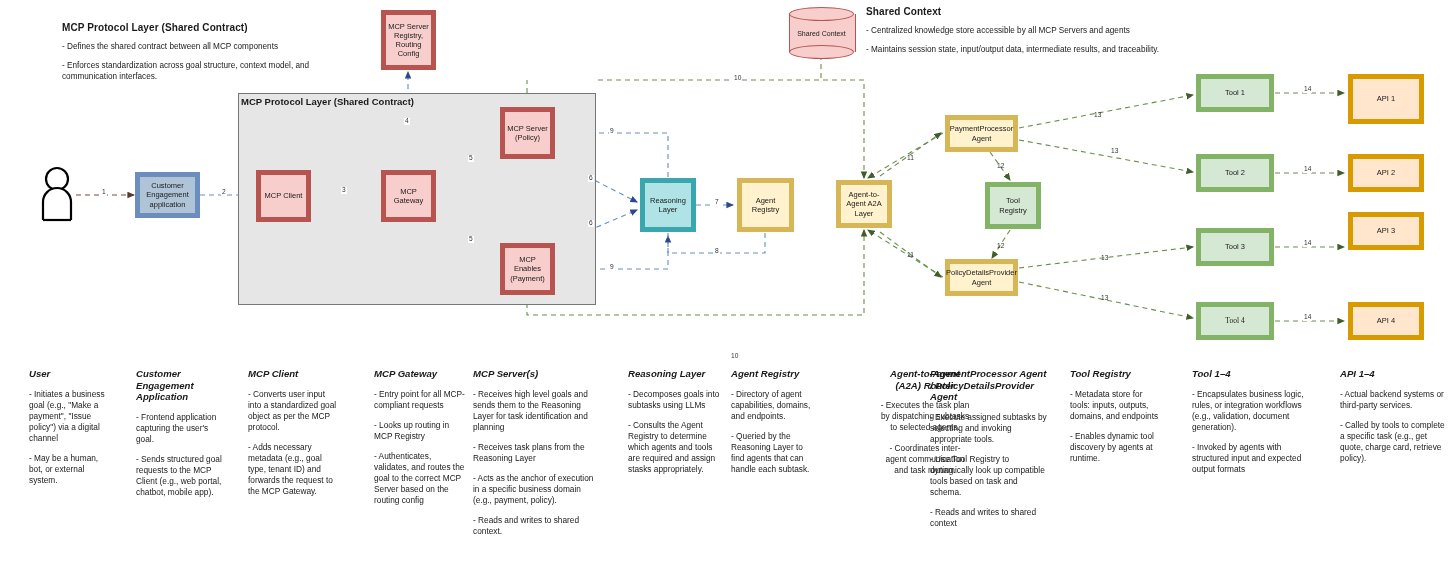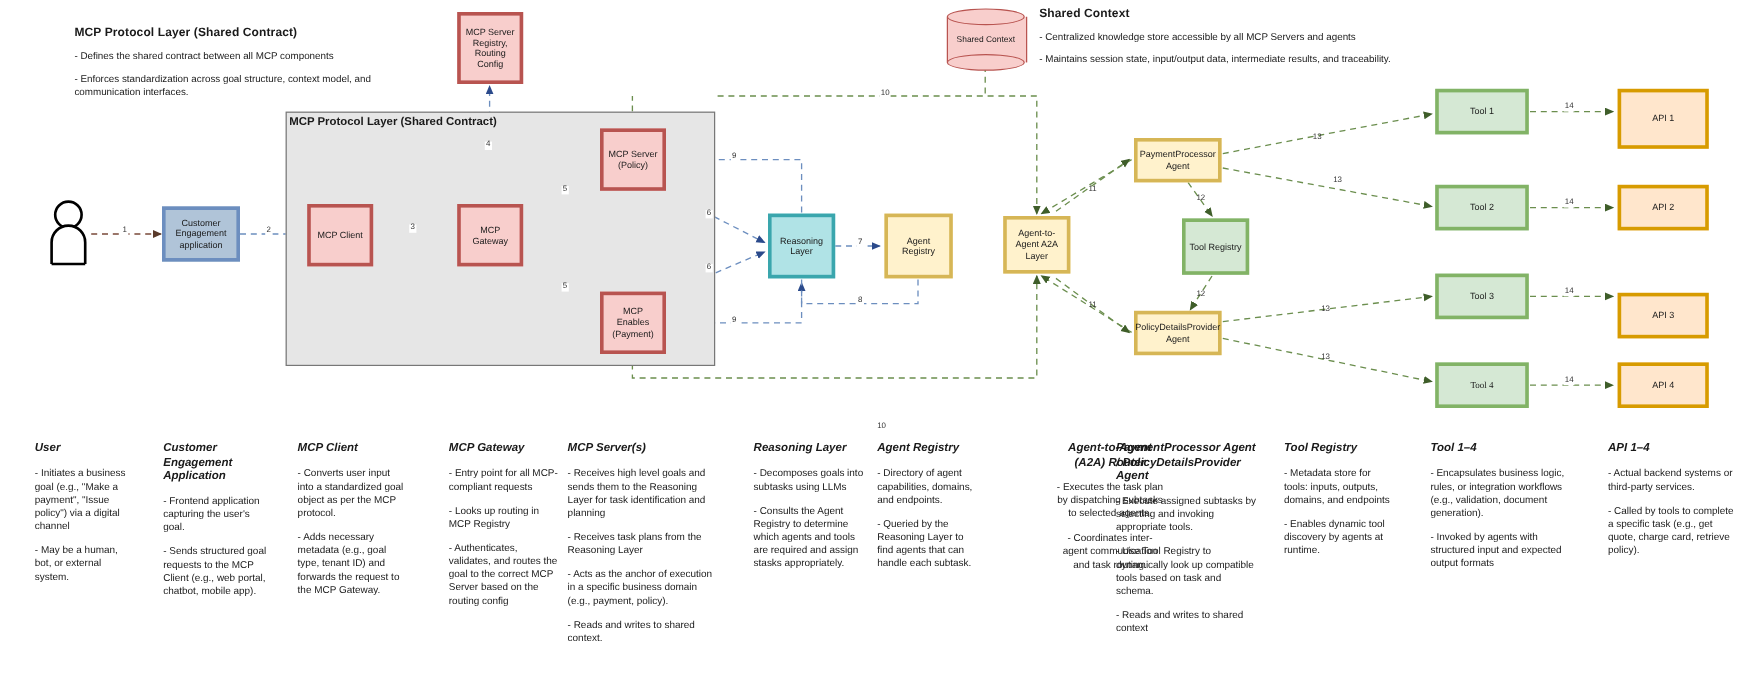--- a/index.html
+++ b/index.html
@@ -2,21 +2,21 @@
 <html><head>
 <meta charset="utf-8">
 <style>
   html,body{margin:0;padding:0;background:#ffffff;}
   body{width:1456px;height:572px;position:relative;overflow:hidden;
        font-family:"Liberation Sans",sans-serif;color:#1a1a1a;}
   #canvas{position:absolute;inset:0;width:1456px;height:572px;}
   svg.wires{position:absolute;left:0;top:0;width:1456px;height:572px;pointer-events:none;}
 
   .node{position:absolute;box-sizing:border-box;display:flex;align-items:center;
-        justify-content:center;text-align:center;border:3px solid #b91c1c;
+        justify-content:center;text-align:center;border:5px solid #b91c1c;
         font-size:7.5px;line-height:1.22;padding:2px;z-index:3;}
   .pink{background:#f8cecc;border-color:#b85450;}
   .blue{background:#b0c4d8;border-color:#6c8ebf;}
   .teal{background:#b0e3e6;border-color:#3aa6ad;}
   .cream{background:#fff2cc;border-color:#d6b656;}
   .green{background:#d5e8d4;border-color:#82b366;}
   .orange{background:#ffe6cc;border-color:#d79b00;}
 
   .group-box{position:absolute;background:#e6e6e6;border:1px solid #777;z-index:1;}
   .group-title{position:absolute;font-size:9.5px;font-weight:bold;z-index:4;
@@ -206,21 +206,21 @@
 
   <div class="node cream" style="left:945px;top:259px;width:73px;height:37px;">PolicyDetailsProvider Agent</div>
 
   <div class="node green" style="left:1196px;top:74px;width:78px;height:38px;">Tool 1</div>
   <div class="node green" style="left:1196px;top:154px;width:78px;height:38px;">Tool 2</div>
   <div class="node green" style="left:1196px;top:228px;width:78px;height:38px;">Tool 3</div>
   <div class="node green" style="left:1196px;top:302px;width:78px;height:38px;font-family:Liberation Serif, serif;">Tool 4</div>
 
   <div class="node orange" style="left:1348px;top:74px;width:76px;height:50px;">API 1</div>
   <div class="node orange" style="left:1348px;top:154px;width:76px;height:38px;">API 2</div>
-  <div class="node orange" style="left:1348px;top:244px;width:76px;height:38px;">API 3</div>
+  <div class="node orange" style="left:1348px;top:212px;width:76px;height:38px;">API 3</div>
   <div class="node orange" style="left:1348px;top:302px;width:76px;height:38px;">API 4</div>
 
   <div class="legend">
     <div class="lcol" style="left:29px;width:80px;">
       <h5>User</h5>
       <p>- Initiates a business goal (e.g., "Make a payment", "Issue policy") via a digital channel</p>
       <p>- May be a human, bot, or external system.</p>
     </div>
 
     <div class="lcol" style="left:136px;width:92px;">

